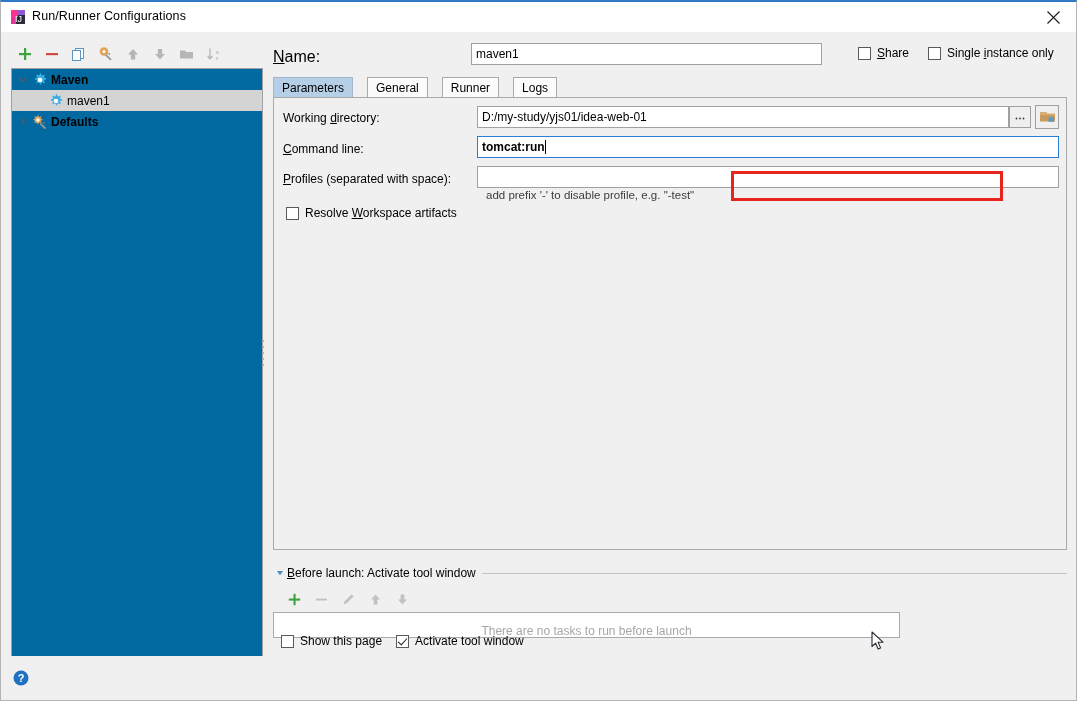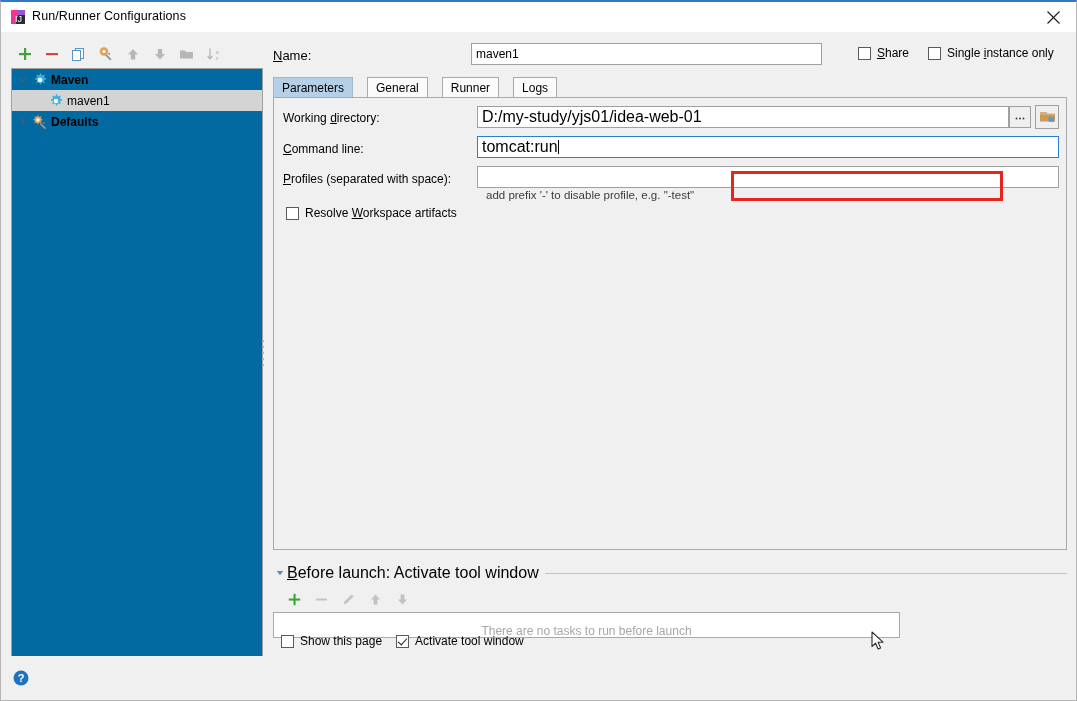--- a/index.html
+++ b/index.html
@@ -97,21 +97,21 @@
   }
 
   
   .right-pane {
     position: absolute; left: 272px; top: 38px;
     width: 795px; height: 615px;
   }
 
   .name-label {
     position: absolute; left: 0; top: 8px;
-    font-size: 13px;
+    font-size: 16px;
   }
   u { text-decoration: underline; }
 
   .name-input {
     position: absolute; left: 198px; top: 3px;
     width: 351px; height: 22px;
     background: #fff;
     border: 1px solid #a0a0a0;
     box-sizing: border-box;
     font-family: "Liberation Sans", sans-serif;
@@ -180,21 +180,21 @@
   .field-label {
     position: absolute; font-size: 12px;
   }
   .field-input {
     position: absolute;
     height: 22px;
     background: #fff;
     border: 1px solid #a0a0a0;
     box-sizing: border-box;
     font-family: "Liberation Sans", sans-serif;
-    font-size: 16px;
+    font-size: 12px;
     padding: 0 4px;
     line-height: 20px;
     color: #000;
     outline: none;
   }
   .field-input.focused {
     border: 1px solid #2a7fd4;
   }
   .caret {
     display: inline-block;
@@ -232,21 +232,21 @@
   
   .bl-header {
     position: absolute; left: 0px; top: 525px;
     width: 794px; height: 16px;
     display: flex; align-items: center;
   }
   .bl-tri {
     width: 14px; display:flex; align-items:center; justify-content:center;
     flex:none;
   }
-  .bl-title { font-size: 16px; white-space: nowrap; margin-right: 6px; }
+  .bl-title { font-size: 12px; white-space: nowrap; margin-right: 6px; }
   .bl-line { flex: 1; height: 1px; background: #c3c3c3; }
 
   .bl-toolbar {
     position: absolute; left: 8px; top: 548px;
     display: flex; align-items: center;
   }
   .bl-tb {
     width: 27px; height: 22px;
     display:flex; align-items:center; justify-content:center;
     cursor: default;
@@ -462,21 +462,21 @@
       </div>
       <div class="sq-btn" style="left:761px; top:7px; width:24px; height:24px;">
         <svg width="17" height="16" viewBox="0 0 17 16">
           <path d="M1 3 L7 3 L8.4 4.8 L16 4.8 L16 12.6 L1 12.6 Z" fill="#c89a5e"></path>
           <path d="M1 3 L7 3 L8.4 4.8 L16 4.8 L16 6 L1 6 Z" fill="#d7ae76"></path>
           <rect x="9.6" y="8.2" width="5.4" height="4.6" fill="#5b9bc4"></rect>
         </svg>
       </div>
 
       <span class="field-label" style="left:9px; top:44px;"><u>C</u>ommand line:</span>
-      <div class="field-input focused" style="left:203px; top:38px; width:582px; display:flex; align-items:center;">
+      <div class="field-input focused" style="left:203px; top:38px; width:582px; display:flex; align-items:center;font-weight:bold;">
         <span>tomcat:run</span>
           <span class="caret"></span>
       </div>
 
       <span class="field-label" style="left:9px; top:74px;"><u>P</u>rofiles (separated with space):</span>
       <input class="field-input" style="left: 203px; top: 68px; width: 582px;" type="text" value="">
 
       <span class="hint" style="left:212px; top:91px;">add prefix '-' to disable profile, e.g. "-test"</span>
 
       <div class="cb-row" style="left:12px; top:108px; position:absolute;">

